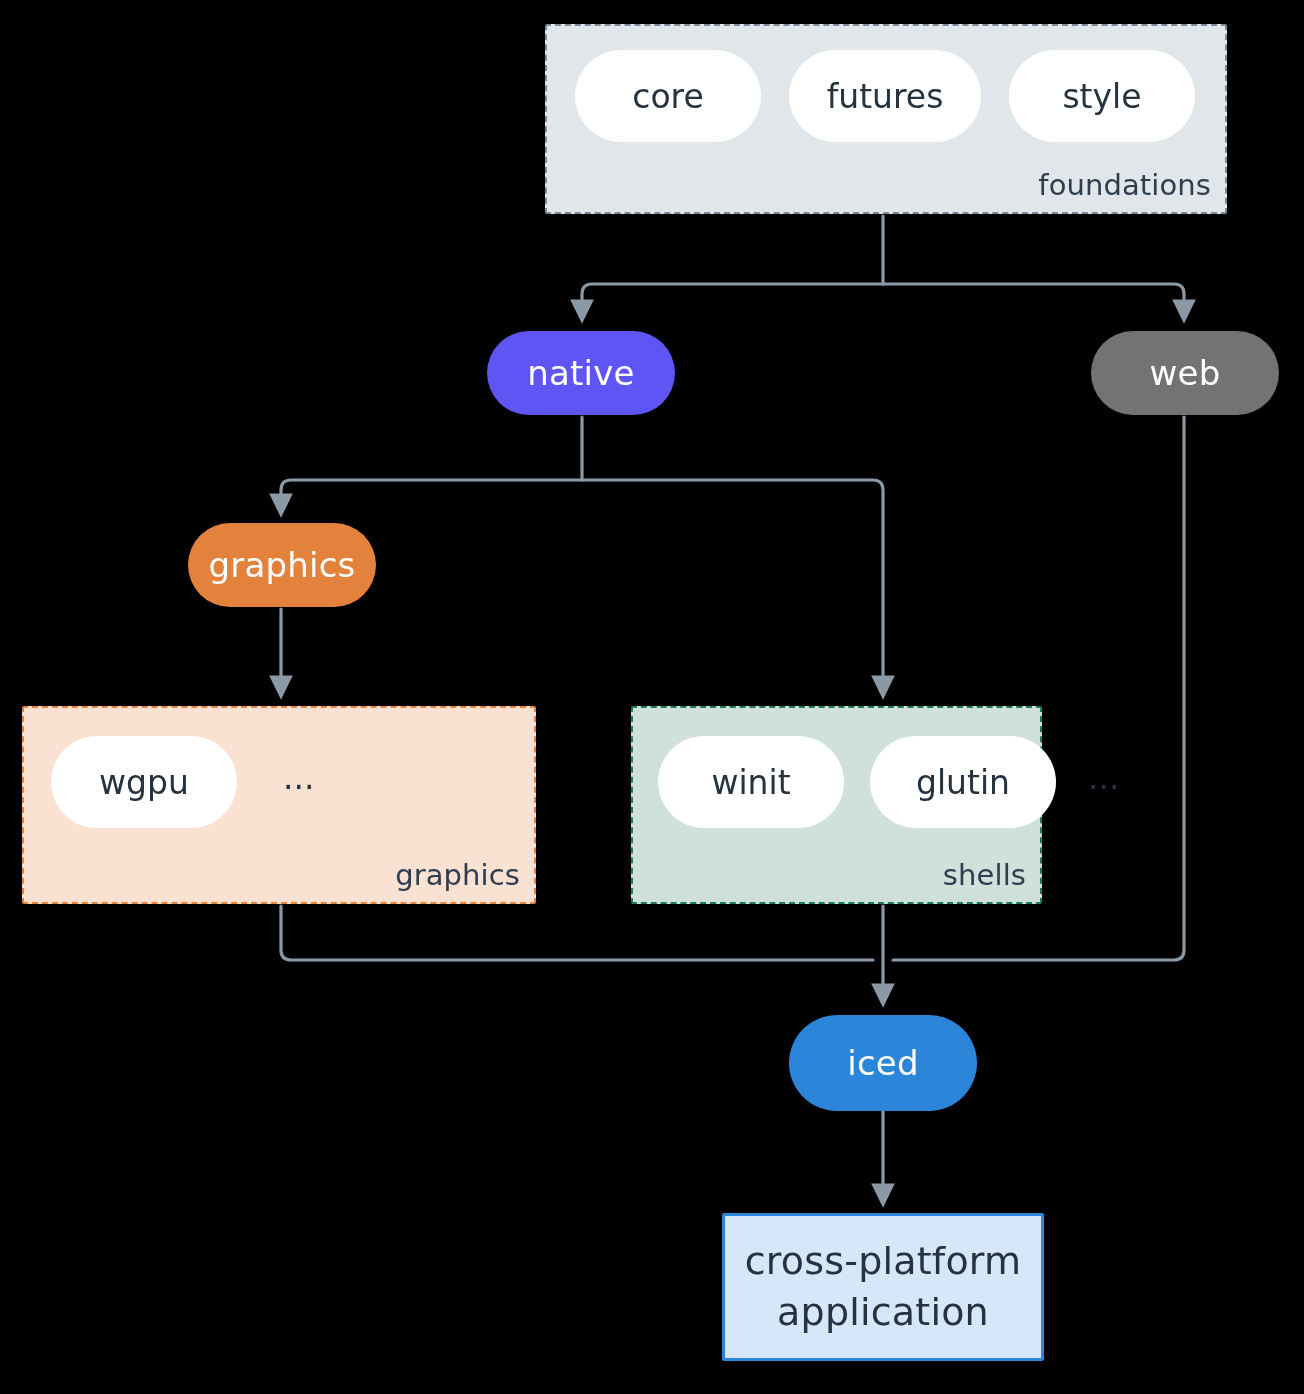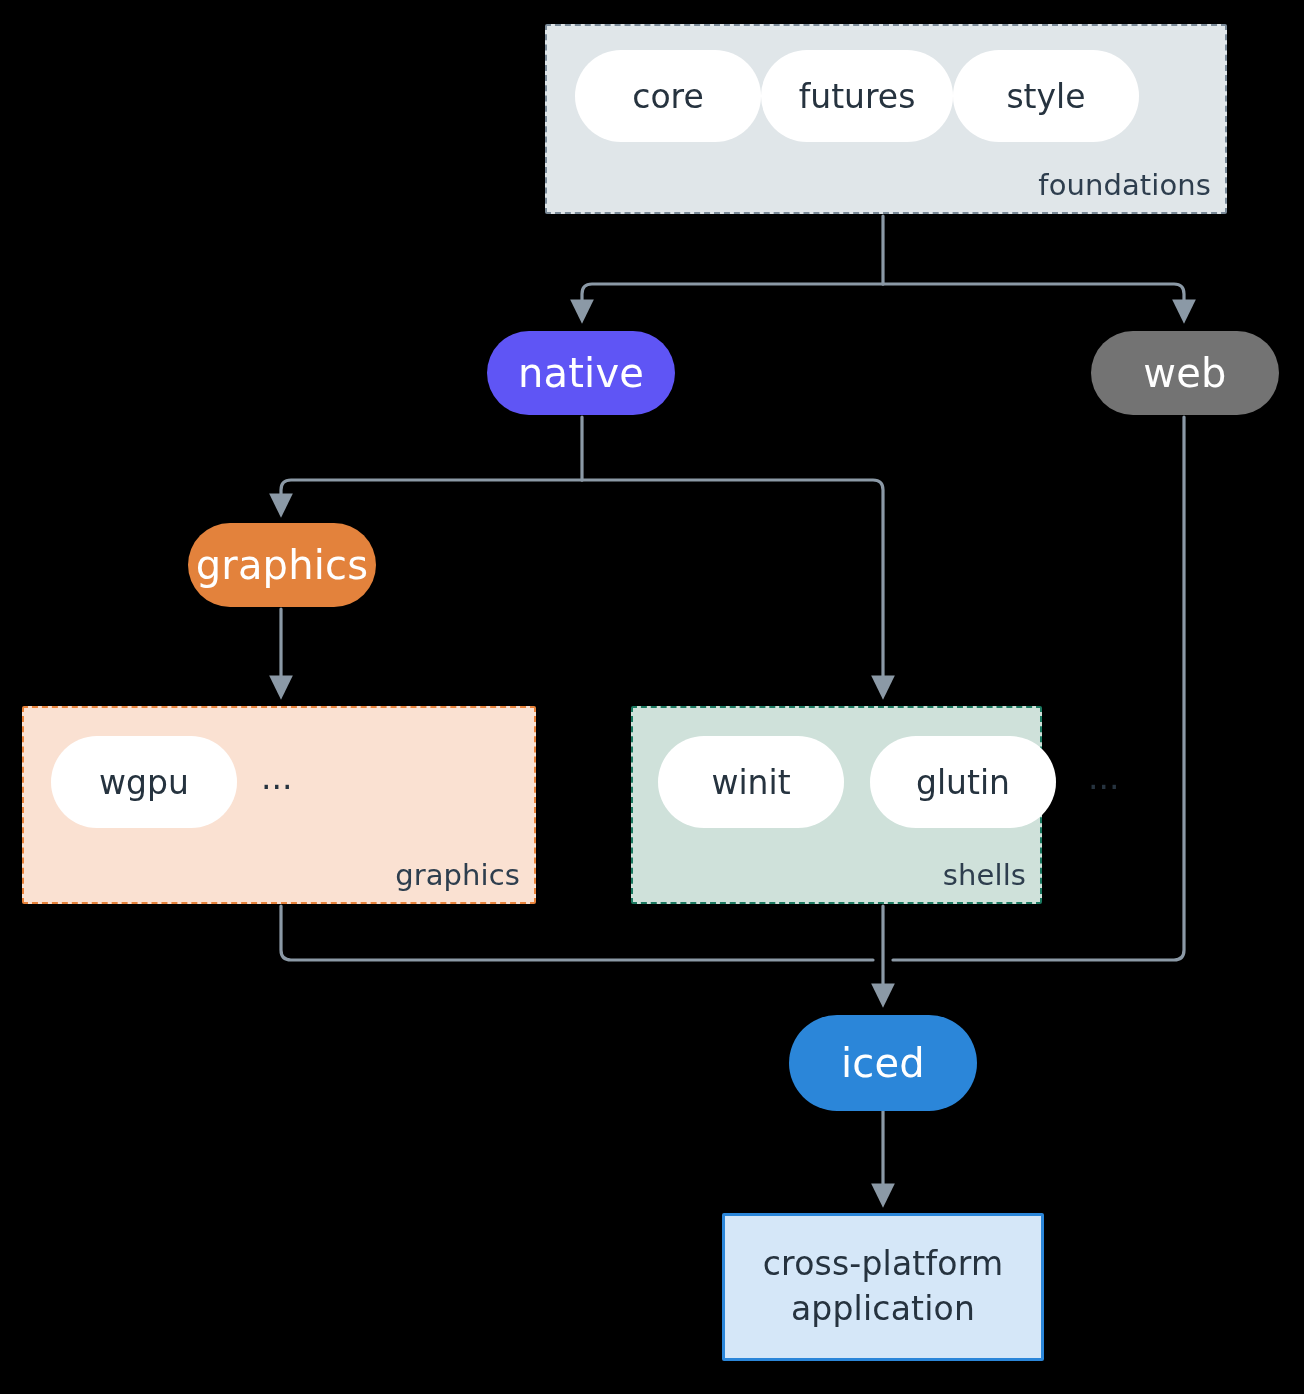--- a/index.html
+++ b/index.html
@@ -56,36 +56,37 @@
     top: 24px;
     width: 682px;
     height: 190px;
     background: #e0e6e9;
     border: 2px dashed #7b8b99;
     border-radius: 2px;
   }
   #cluster-foundations .cluster-items {
     left: 28px;
     top: 24px;
+    gap: 28px;
   }
 
   
   #cluster-renderers {
     left: 22px;
     top: 706px;
     width: 514px;
     height: 198px;
     background: #fae1d2;
     border: 2px dashed #e8833b;
     border-radius: 2px;
   }
   #cluster-renderers .cluster-items {
     left: 27px;
     top: 28px;
-    gap: 18px;
+    gap: 40px;
   }
 
   
   #cluster-shells {
     left: 631px;
     top: 706px;
     width: 411px;
     height: 198px;
     background: #cfe1da;
     border: 2px dashed #1c7a61;
@@ -118,21 +119,21 @@
   }
 
   
   .node {
     position: absolute;
     display: flex;
     align-items: center;
     justify-content: center;
     box-sizing: border-box;
     color: #ffffff;
-    font-size: 40px;
+    font-size: 34px;
     letter-spacing: .2px;
   }
   .node-pill { border-radius: 999px; }
 
   #node-native {
     left: 487px; top: 331px;
     width: 188px; height: 84px;
     background: #5f55f5;
   }
   #node-web {
@@ -151,21 +152,21 @@
     background: #2b86d9;
   }
 
   #node-application {
     left: 722px; top: 1213px;
     width: 322px; height: 148px;
     background: #d5e7f8;
     border: 3px solid #2b86d9;
     border-radius: 2px;
     color: #26333f;
-    font-size: 33px;
+    font-size: 38px;
     line-height: 1.35;
     text-align: center;
     flex-direction: column;
   }
 </style>
 </head>
 <body>
 
 <div id="diagram">
 

